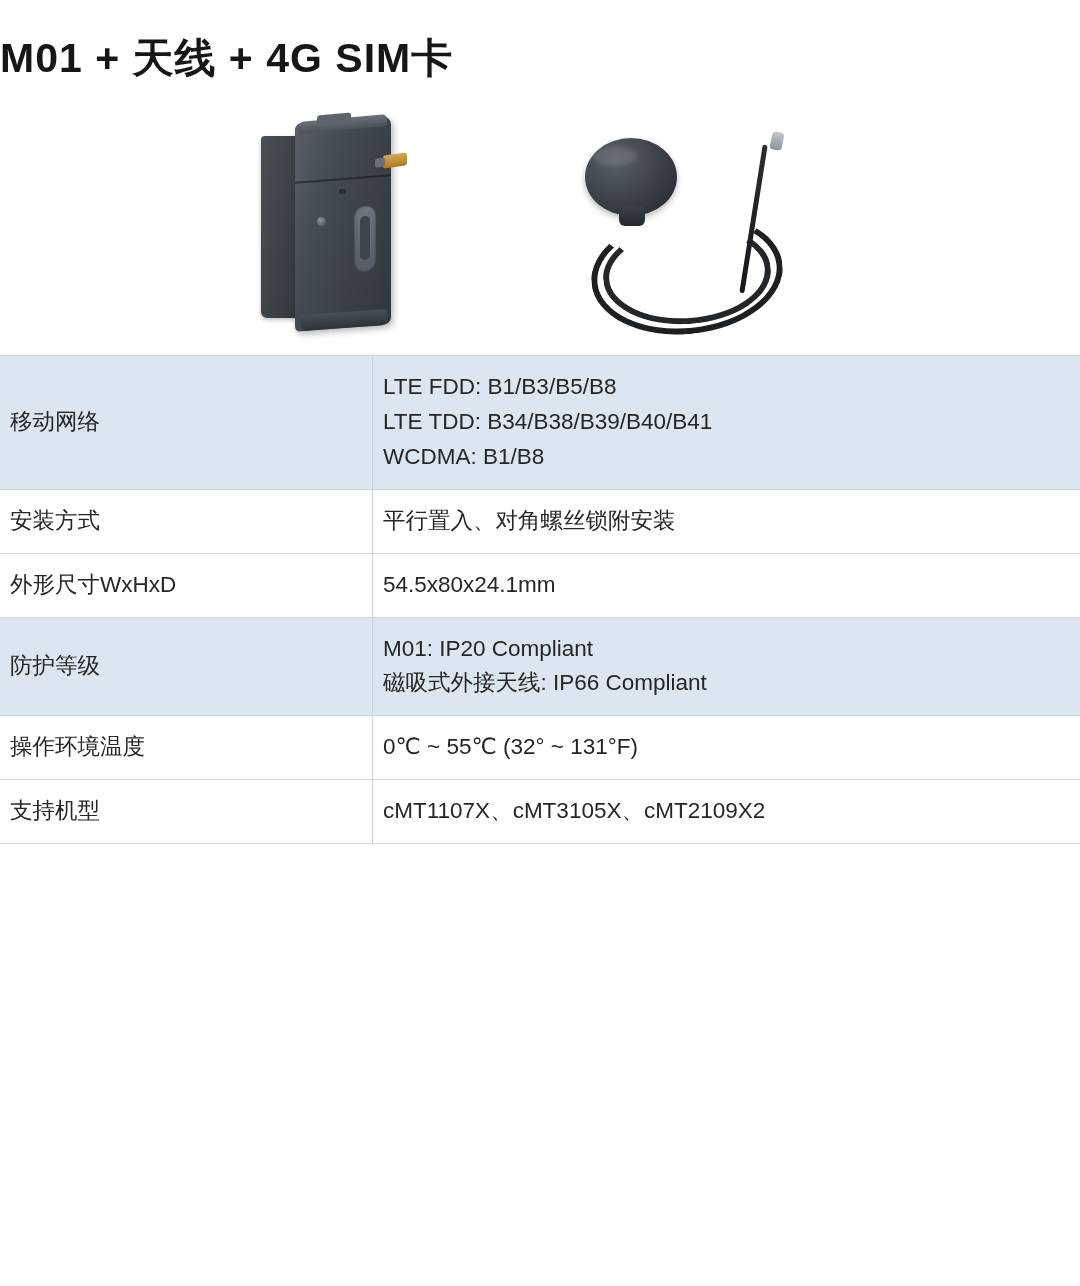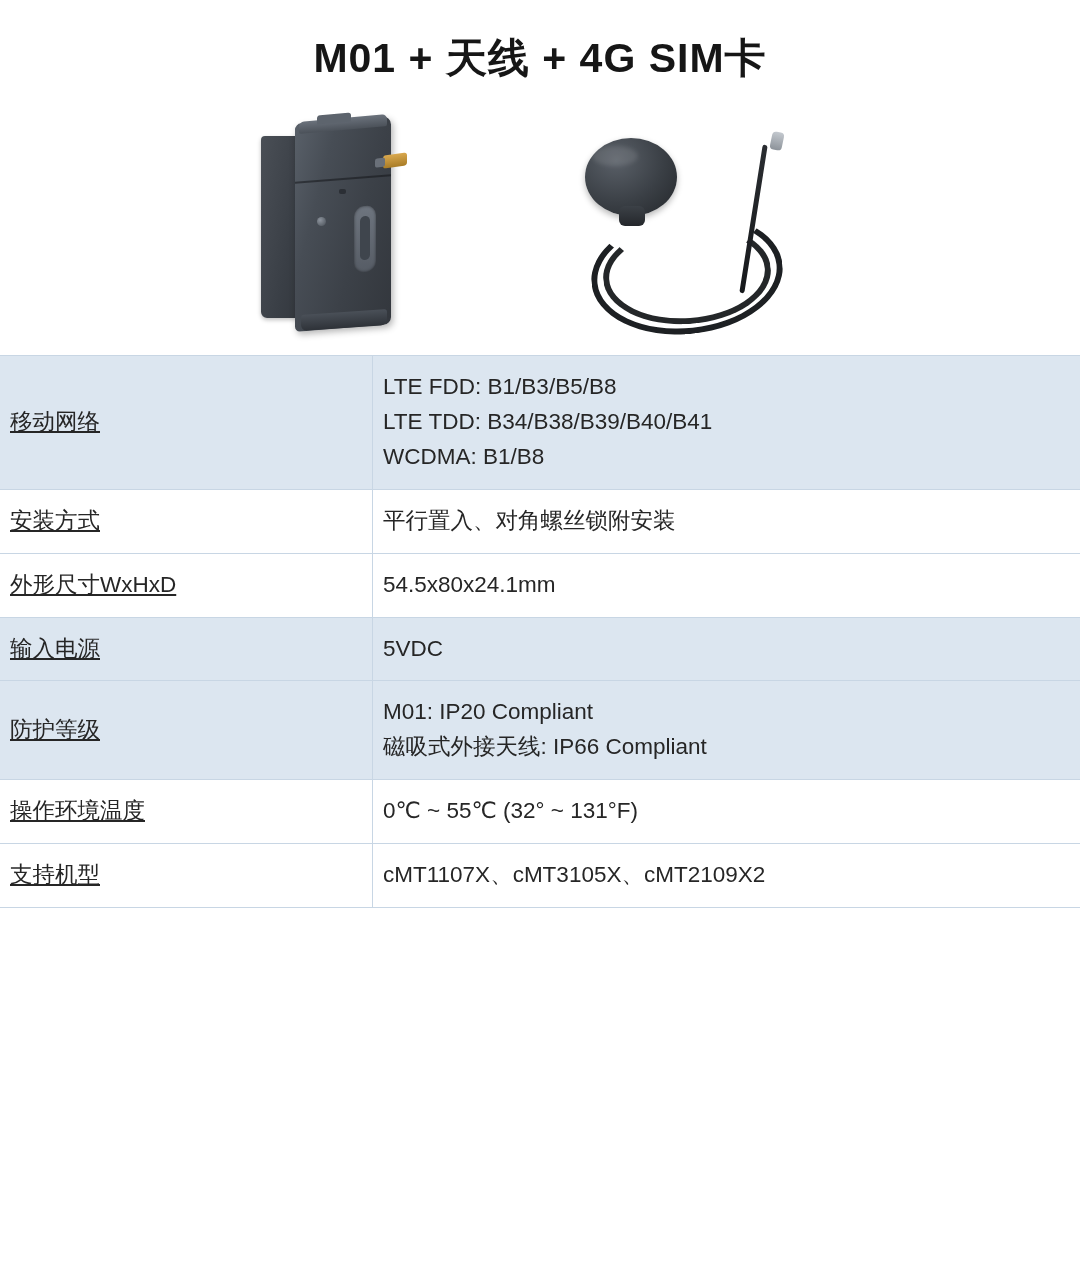--- a/index.html
+++ b/index.html
@@ -17,21 +17,20 @@
   .page {
     width: 1080px;
     height: 1286px;
     position: relative;
     background: #ffffff;
     box-sizing: border-box;
   }
 
   
   .title {
-    text-align: center;
     font-size: 41px;
     font-weight: 700;
     letter-spacing: 1px;
     color: #161616;
     padding-top: 34px;
     padding-bottom: 10px;
     line-height: 1.2;
   }
 
   
@@ -267,21 +266,20 @@
     padding: 14px 10px;
     font-size: 22.5px;
     color: #262626;
     text-align: left;
     vertical-align: middle;
     line-height: 1.55;
   }
   .spec-table td.label {
     width: 352px;
     border-right: 1px solid #c8d6e4;
-    text-decoration: underline;
   }
   .row-odd td { background: #dce6f0; }
   .row-even td { background: #ffffff; }
   .multi { white-space: pre-line; }
 </style>
 </head>
 <body>
 
 <div class="page">
 
@@ -323,24 +321,20 @@
       </tr>
       <tr class="row-even">
         <td class="label">安装方式</td>
         <td class="multi">平行置入、对角螺丝锁附安装</td>
       </tr>
       <tr class="row-even">
         <td class="label">外形尺寸WxHxD</td>
         <td class="multi">54.5x80x24.1mm</td>
       </tr>
       <tr class="row-odd">
-        <td class="label">输入电源</td>
-        <td class="multi">5VDC</td>
-      </tr>
-      <tr class="row-odd">
         <td class="label">防护等级</td>
         <td class="multi">M01: IP20 Compliant
 磁吸式外接天线: IP66 Compliant</td>
       </tr>
       <tr class="row-even">
         <td class="label">操作环境温度</td>
         <td class="multi">0℃ ~ 55℃ (32° ~ 131°F)</td>
       </tr>
       <tr class="row-even">
         <td class="label">支持机型</td>

